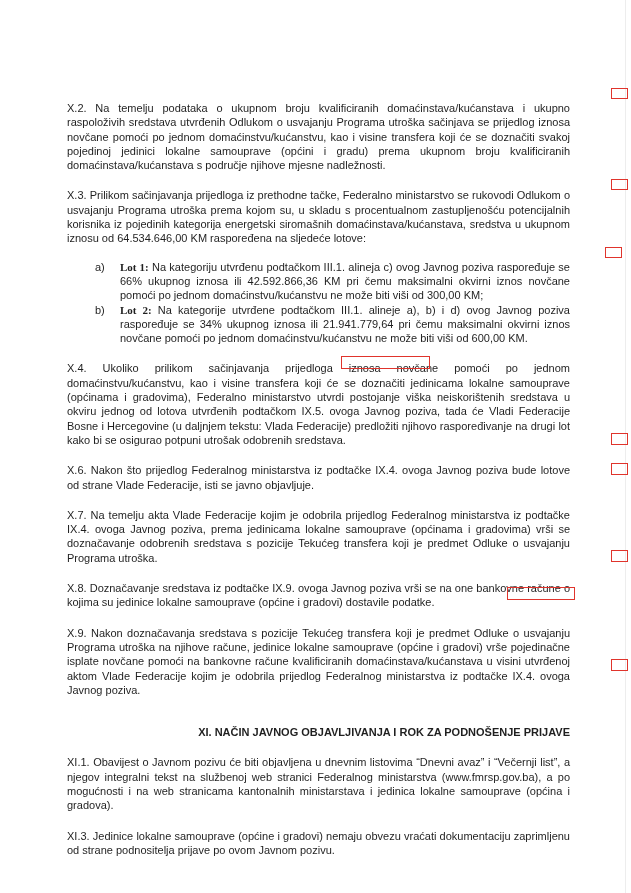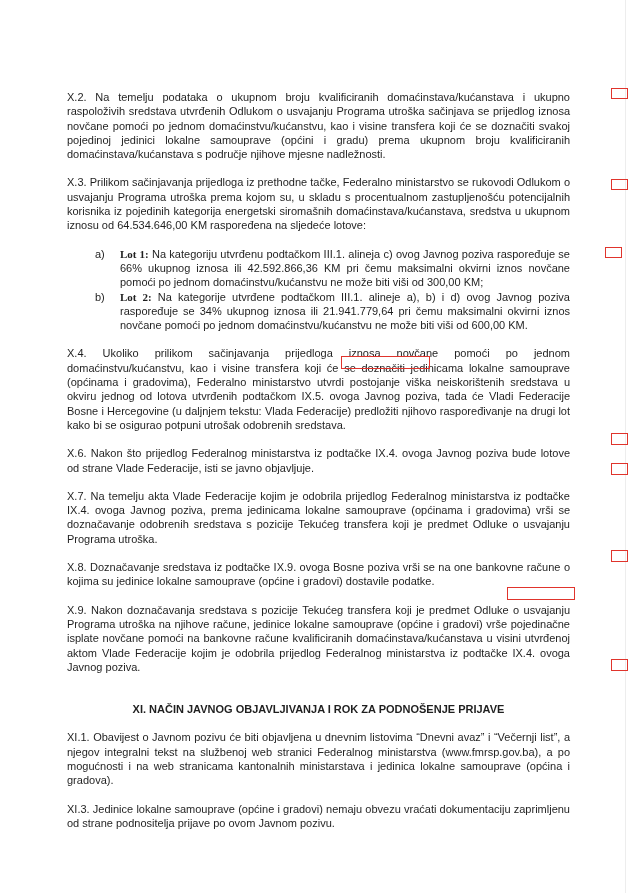--- a/index.html
+++ b/index.html
@@ -21,30 +21,30 @@
   }
   .content {
     position: absolute;
     left: 67px;
     top: 85px;
     width: 503px;
     font-size: 11px;
     line-height: 14.3px;
     text-align: justify;
   }
-  p.para { margin: 5px 0 14px 0; }
+  p.para { margin: 16px 0 14px 0; }
   .lot-list { margin: 0 0 14px 0; }
   .list-item { display: flex; padding-left: 28px; }
   .list-marker { flex: 0 0 25px; width: 25px; }
   .item-body { flex: 1; text-align: justify; }
   .lot-label { font-weight: bold; font-family: Liberation Serif, serif; }
   h2.section-heading {
     font-size: 11px;
     font-weight: bold;
-    text-align: center;
+    text-align: right;
     margin: 28px 0 14px 0;
   }
   .red-mark {
     position: absolute;
     box-sizing: border-box;
     border: 1.5px solid #e0342c;
     background: transparent;
     pointer-events: none;
   }
 </style>
@@ -71,21 +71,21 @@
       </div>
     </div>
 
     <p class="para">X.4. Ukoliko prilikom sačinjavanja prijedloga iznosa novčane pomoći po jednom domaćinstvu/kućanstvu, kao i visine transfera koji će se doznačiti jedinicama lokalne samouprave (općinama i gradovima), Federalno ministarstvo utvrdi postojanje viška neiskorištenih sredstava u okviru jednog od lotova utvrđenih podtačkom IX.5. ovoga Javnog poziva, tada će Vladi Federacije Bosne i Hercegovine (u daljnjem tekstu: Vlada Federacije) predložiti njihovo raspoređivanje na drugi lot kako bi se osigurao potpuni utrošak odobrenih sredstava.</p>
 
 
     <p class="para">X.6. Nakon što prijedlog Federalnog ministarstva iz podtačke IX.4. ovoga Javnog poziva bude lotove od strane Vlade Federacije, isti se javno objavljuje.</p>
 
     <p class="para">X.7. Na temelju akta Vlade Federacije kojim je odobrila prijedlog Federalnog ministarstva iz podtačke IX.4. ovoga Javnog poziva, prema jedinicama lokalne samouprave (općinama i gradovima) vrši se doznačavanje odobrenih sredstava s pozicije Tekućeg transfera koji je predmet Odluke o usvajanju Programa utroška.</p>
 
-    <p class="para">X.8. Doznačavanje sredstava iz podtačke IX.9. ovoga Bosne poziva vrši se na one bankovne račune o kojima su jedinice lokalne samouprave (općine i gradovi) dostavile podatke.</p>
+    <p class="para">X.8. Doznačavanje sredstava iz podtačke IX.9. ovoga Javnog poziva vrši se na one bankovne račune o kojima su jedinice lokalne samouprave (općine i gradovi) dostavile podatke.</p>
 
     <p class="para">X.9. Nakon doznačavanja sredstava s pozicije Tekućeg transfera koji je predmet Odluke o usvajanju Programa utroška na njihove račune, jedinice lokalne samouprave (općine i gradovi) vrše pojedinačne isplate novčane pomoći na bankovne račune kvalificiranih domaćinstava/kućanstava u visini utvrđenoj aktom Vlade Federacije kojim je odobrila prijedlog Federalnog ministarstva iz podtačke IX.4. ovoga Javnog poziva.</p>
 
     <h2 class="section-heading">XI. NAČIN JAVNOG OBJAVLJIVANJA I ROK ZA PODNOŠENJE PRIJAVE</h2>
 
     <p class="para">XI.1. Obavijest o Javnom pozivu će biti objavljena u dnevnim listovima “Dnevni avaz” i “Večernji list”, a njegov integralni tekst na službenoj web stranici Federalnog ministarstva (www.fmrsp.gov.ba), a po mogućnosti i na web stranicama kantonalnih ministarstava i jedinica lokalne samouprave (općina i gradova).</p>
 
 
     <p class="para">XI.3. Jedinice lokalne samouprave (općine i gradovi) nemaju obvezu vraćati dokumentaciju zaprimljenu od strane podnositelja prijave po ovom Javnom pozivu.</p>
 

